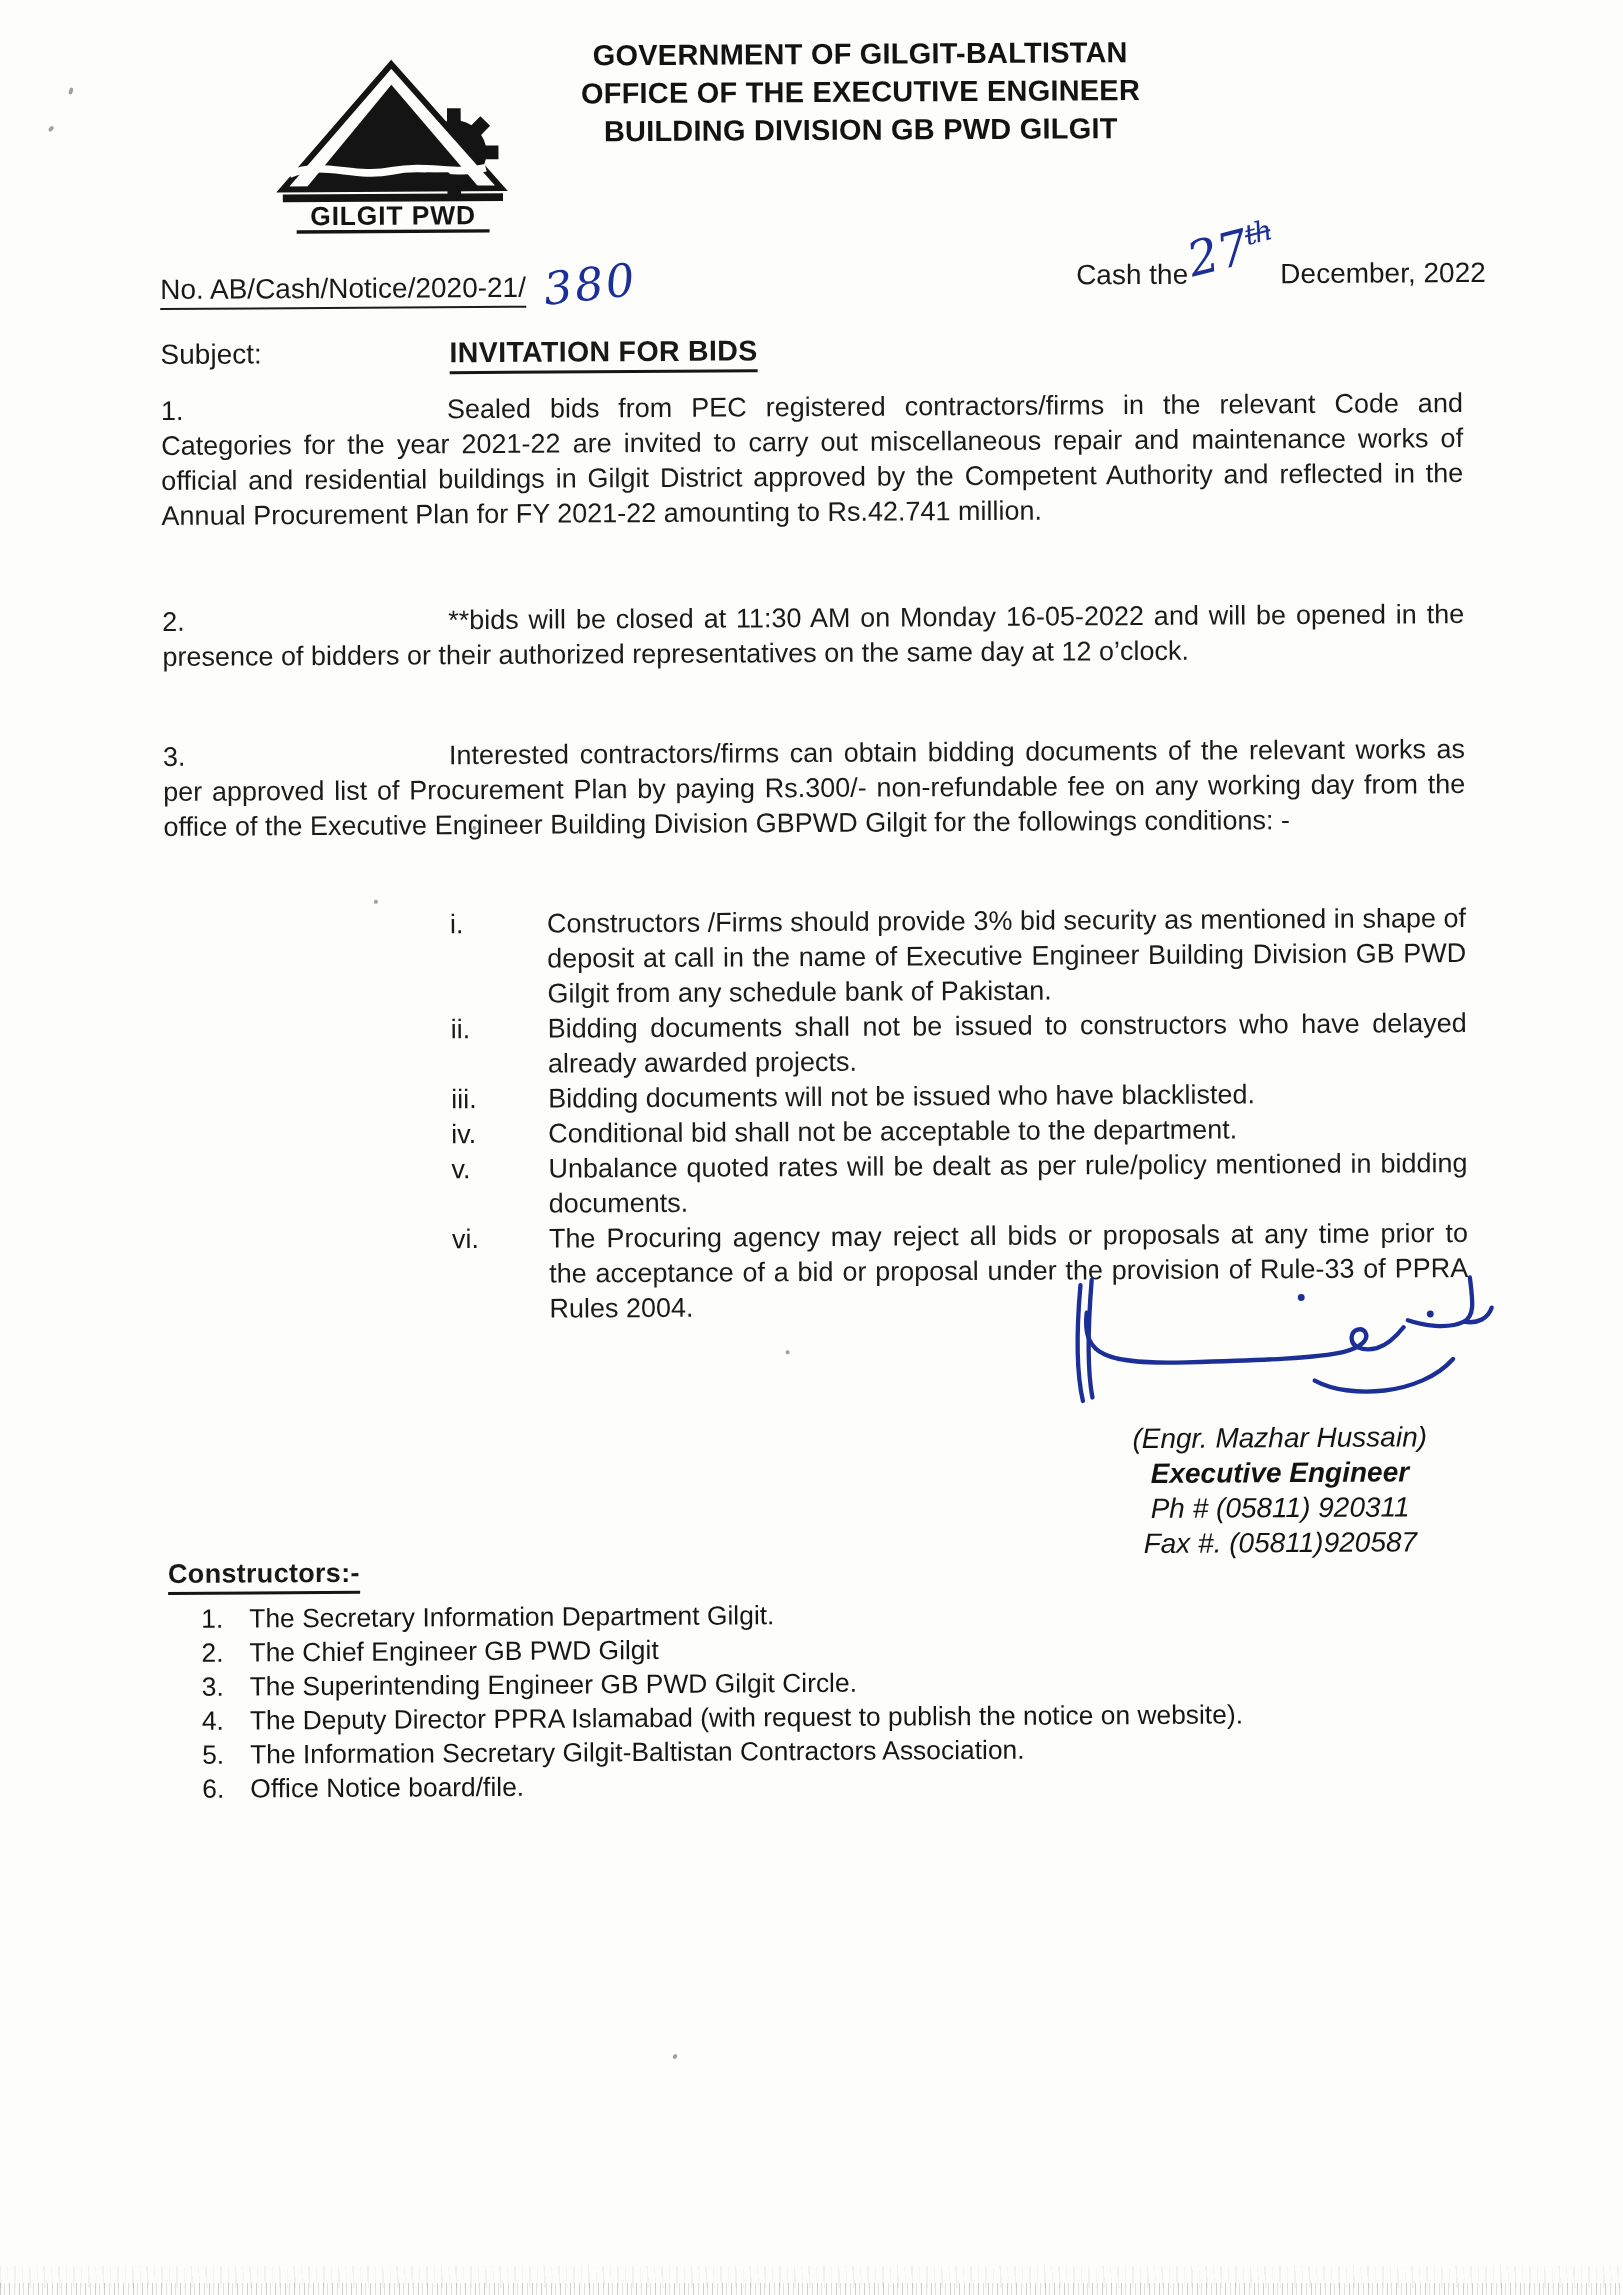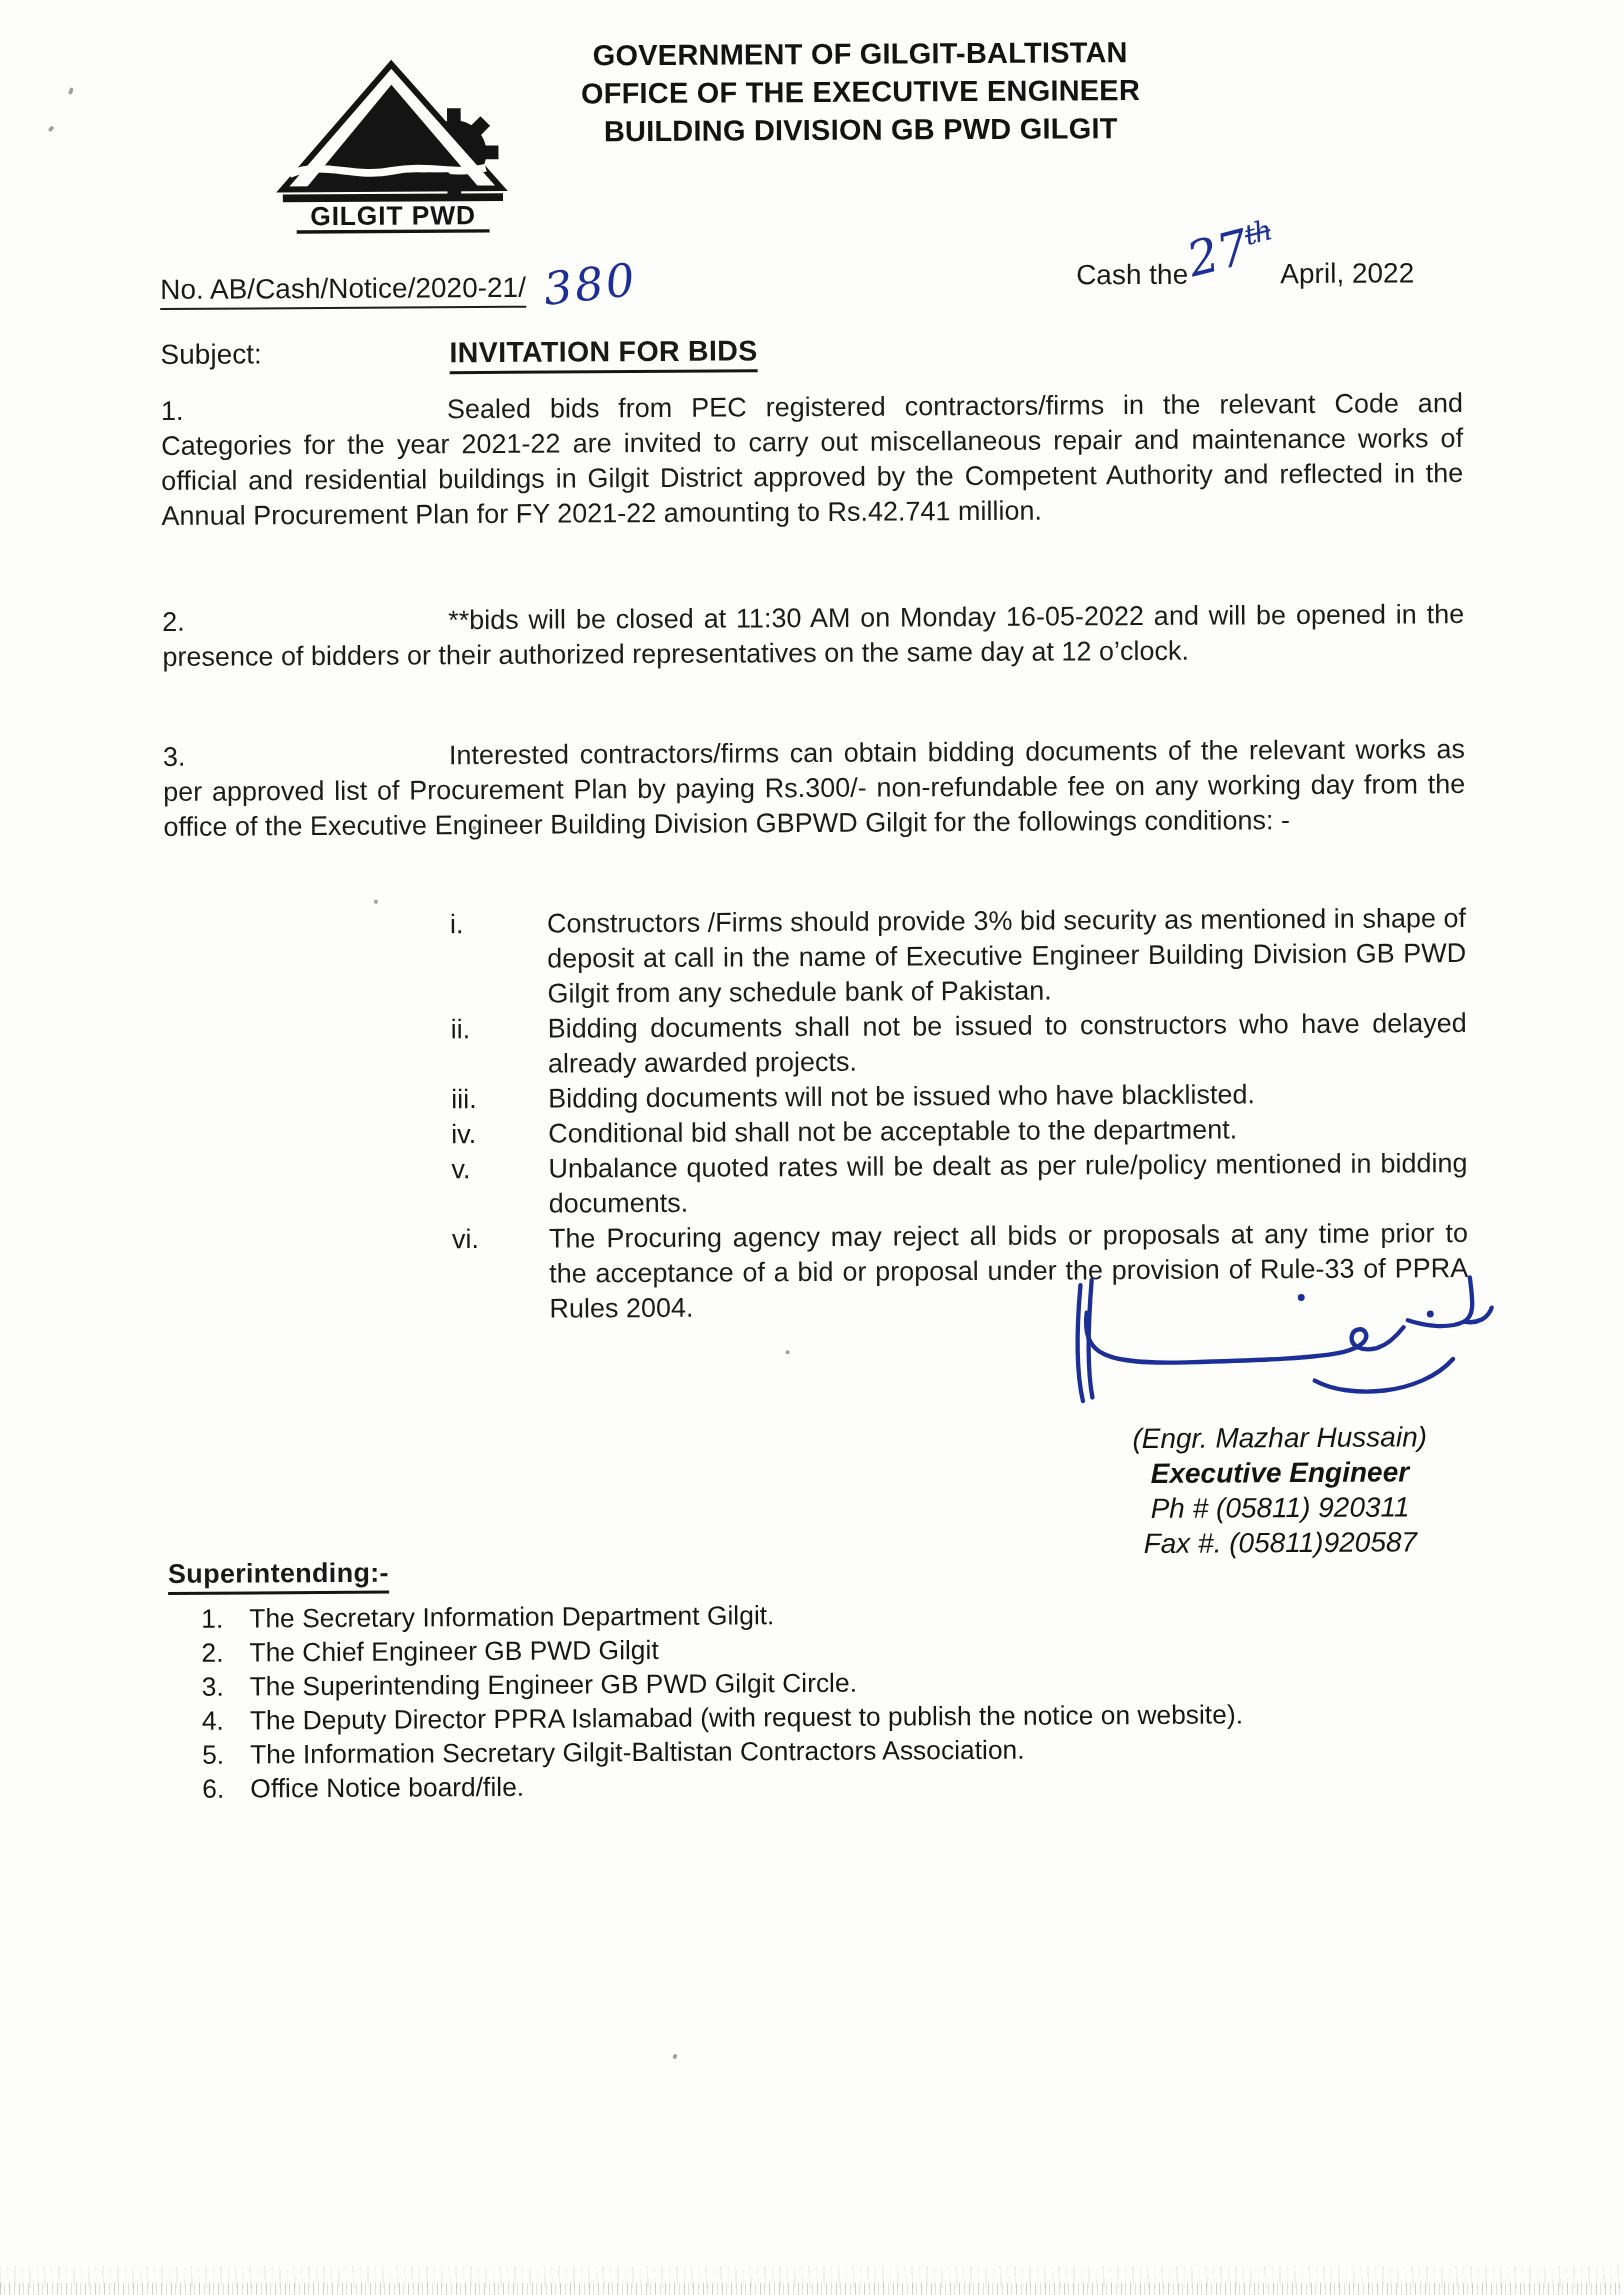--- a/index.html
+++ b/index.html
@@ -136,21 +136,21 @@
 
     <div class="letterhead">
       <div>GOVERNMENT OF GILGIT-BALTISTAN</div>
       <div>OFFICE OF THE EXECUTIVE ENGINEER</div>
       <div>BUILDING DIVISION GB PWD GILGIT</div>
     </div>
 
     <div class="ref-row">
       <span class="ref-label">No. AB/Cash/Notice/2020-21/</span><span class="hw hw-380">380</span>
       <span class="date-wrap">
-        <span>Cash the</span><span class="hw hw-27"><span>27</span><sup>th</sup></span><span>April, 2022</span>
+        <span>Cash the</span><span class="hw hw-27"><span>27</span><sup>th</sup></span><span>December, 2022</span>
       </span>
     </div>
 
     <div class="subject-row">
       <span class="subject-label">Subject:</span><span class="subject-title">INVITATION FOR BIDS</span>
     </div>
 
     <p class="para p1"><span class="pnum">1.</span><span>Sealed bids from PEC registered contractors/firms in the relevant Code and Categories for the year 2021-22 are invited to carry out miscellaneous repair and maintenance works of official and residential buildings in Gilgit District approved by the Competent Authority and reflected in the Annual Procurement Plan for FY 2021-22 amounting to Rs.42.741 million.</span></p>
     <p class="para p2"><span class="pnum">2.</span><span>**bids will be closed at 11:30 AM on Monday 16-05-2022 and will be opened in the presence of bidders or their authorized representatives on the same day at 12 o’clock.</span></p>
     <p class="para p3"><span class="pnum">3.</span><span>Interested contractors/firms can obtain bidding documents of the relevant works as per approved list of Procurement Plan by paying Rs.300/- non-refundable fee on any working day from the office of the Executive Engineer Building Division GBPWD Gilgit for the followings conditions: -</span></p>
@@ -199,21 +199,21 @@
       </svg>
     </div>
 
     <div class="sign-block">
       <div class="name">(Engr. Mazhar Hussain)</div>
       <div class="role">Executive Engineer</div>
       <div class="ph">Ph # (05811) 920311</div>
       <div class="fx">Fax #. (05811)920587</div>
     </div>
 
-    <div class="dist-head">Superintending:-</div>
+    <div class="dist-head">Constructors:-</div>
     <div class="dist-list">
       <div class="dist-item">
         <span>1.</span>
         <span>The Secretary Information Department Gilgit.</span>
       </div>
       <div class="dist-item">
         <span>2.</span>
         <span>The Chief Engineer GB PWD Gilgit</span>
       </div>
       <div class="dist-item">

